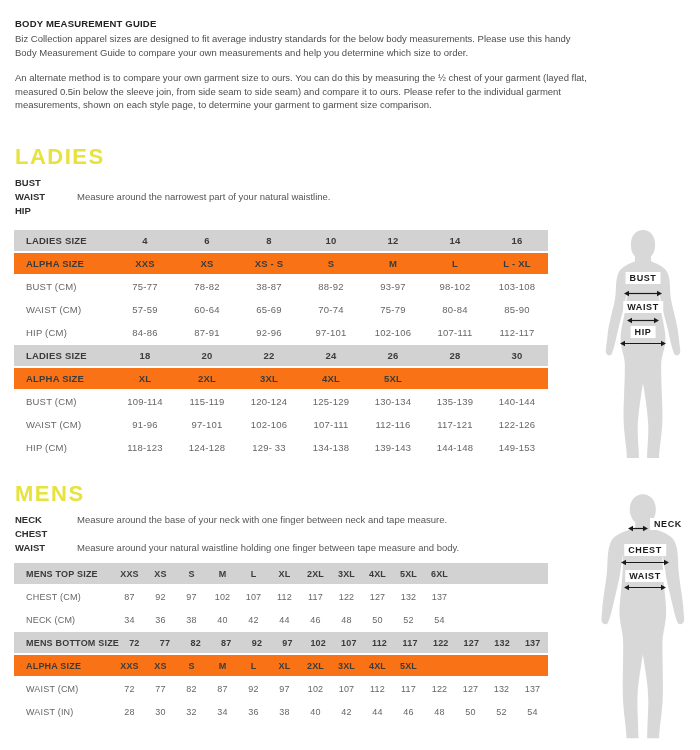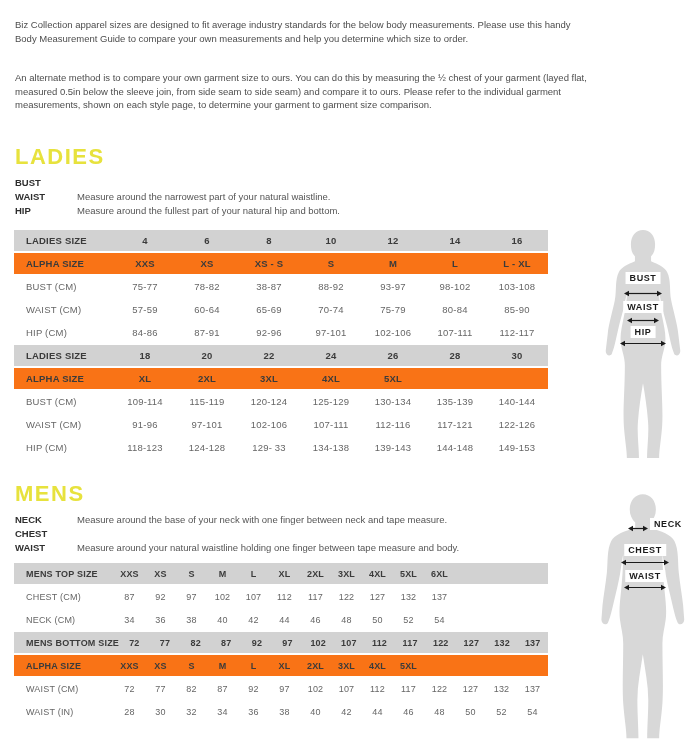--- a/index.html
+++ b/index.html
@@ -50,39 +50,39 @@
     color:#1b1b1b; letter-spacing:.6px; white-space:nowrap; }
   .centered { left:50%; transform:translateX(-50%); }
   .arrow { position:absolute; display:block; }
 </style>
 </head>
 <body>
 
 <div class="page">
 
   <section class="sect intro">
+    <div class="sect-title">BODY MEASUREMENT GUIDE</div>
     <div class="sect-body">Biz Collection apparel sizes are designed to fit average industry standards for the below body measurements. Please use this handy Body Measurement Guide to compare your own measurements and help you determine which size to order.</div>
   </section>
 
   <section class="sect comparison">
     <div class="sect-body">An alternate method is to compare your own garment size to ours. You can do this by measuring the ½ chest of your garment (layed flat, measured 0.5in below the sleeve join, from side seam to side seam) and compare it to ours. Please refer to the individual garment measurements, shown on each style page, to determine your garment to garment size comparison.</div>
   </section>
 
   <h1 class="big-heading ladies-heading">LADIES</h1>
   <div class="defs ladies-defs">
       <div class="def-row">
         <div class="def-term">BUST</div>
       </div>
       <div class="def-row">
         <div class="def-term">WAIST</div>
         <div class="def-text">Measure around the narrowest part of your natural waistline.</div>
       </div>
       <div class="def-row">
         <div class="def-term">HIP</div>
-        <div class="def-text">Measure around the fullest part of your natural hip and bottom.</div>
       </div>
     </div>
   <div class="table ladies-t1">
       <div class="trow dark">
         <div class="cell label">LADIES SIZE</div>
         <div class="cell">4</div>
         <div class="cell">6</div>
         <div class="cell">8</div>
         <div class="cell">10</div>
         <div class="cell">12</div>

